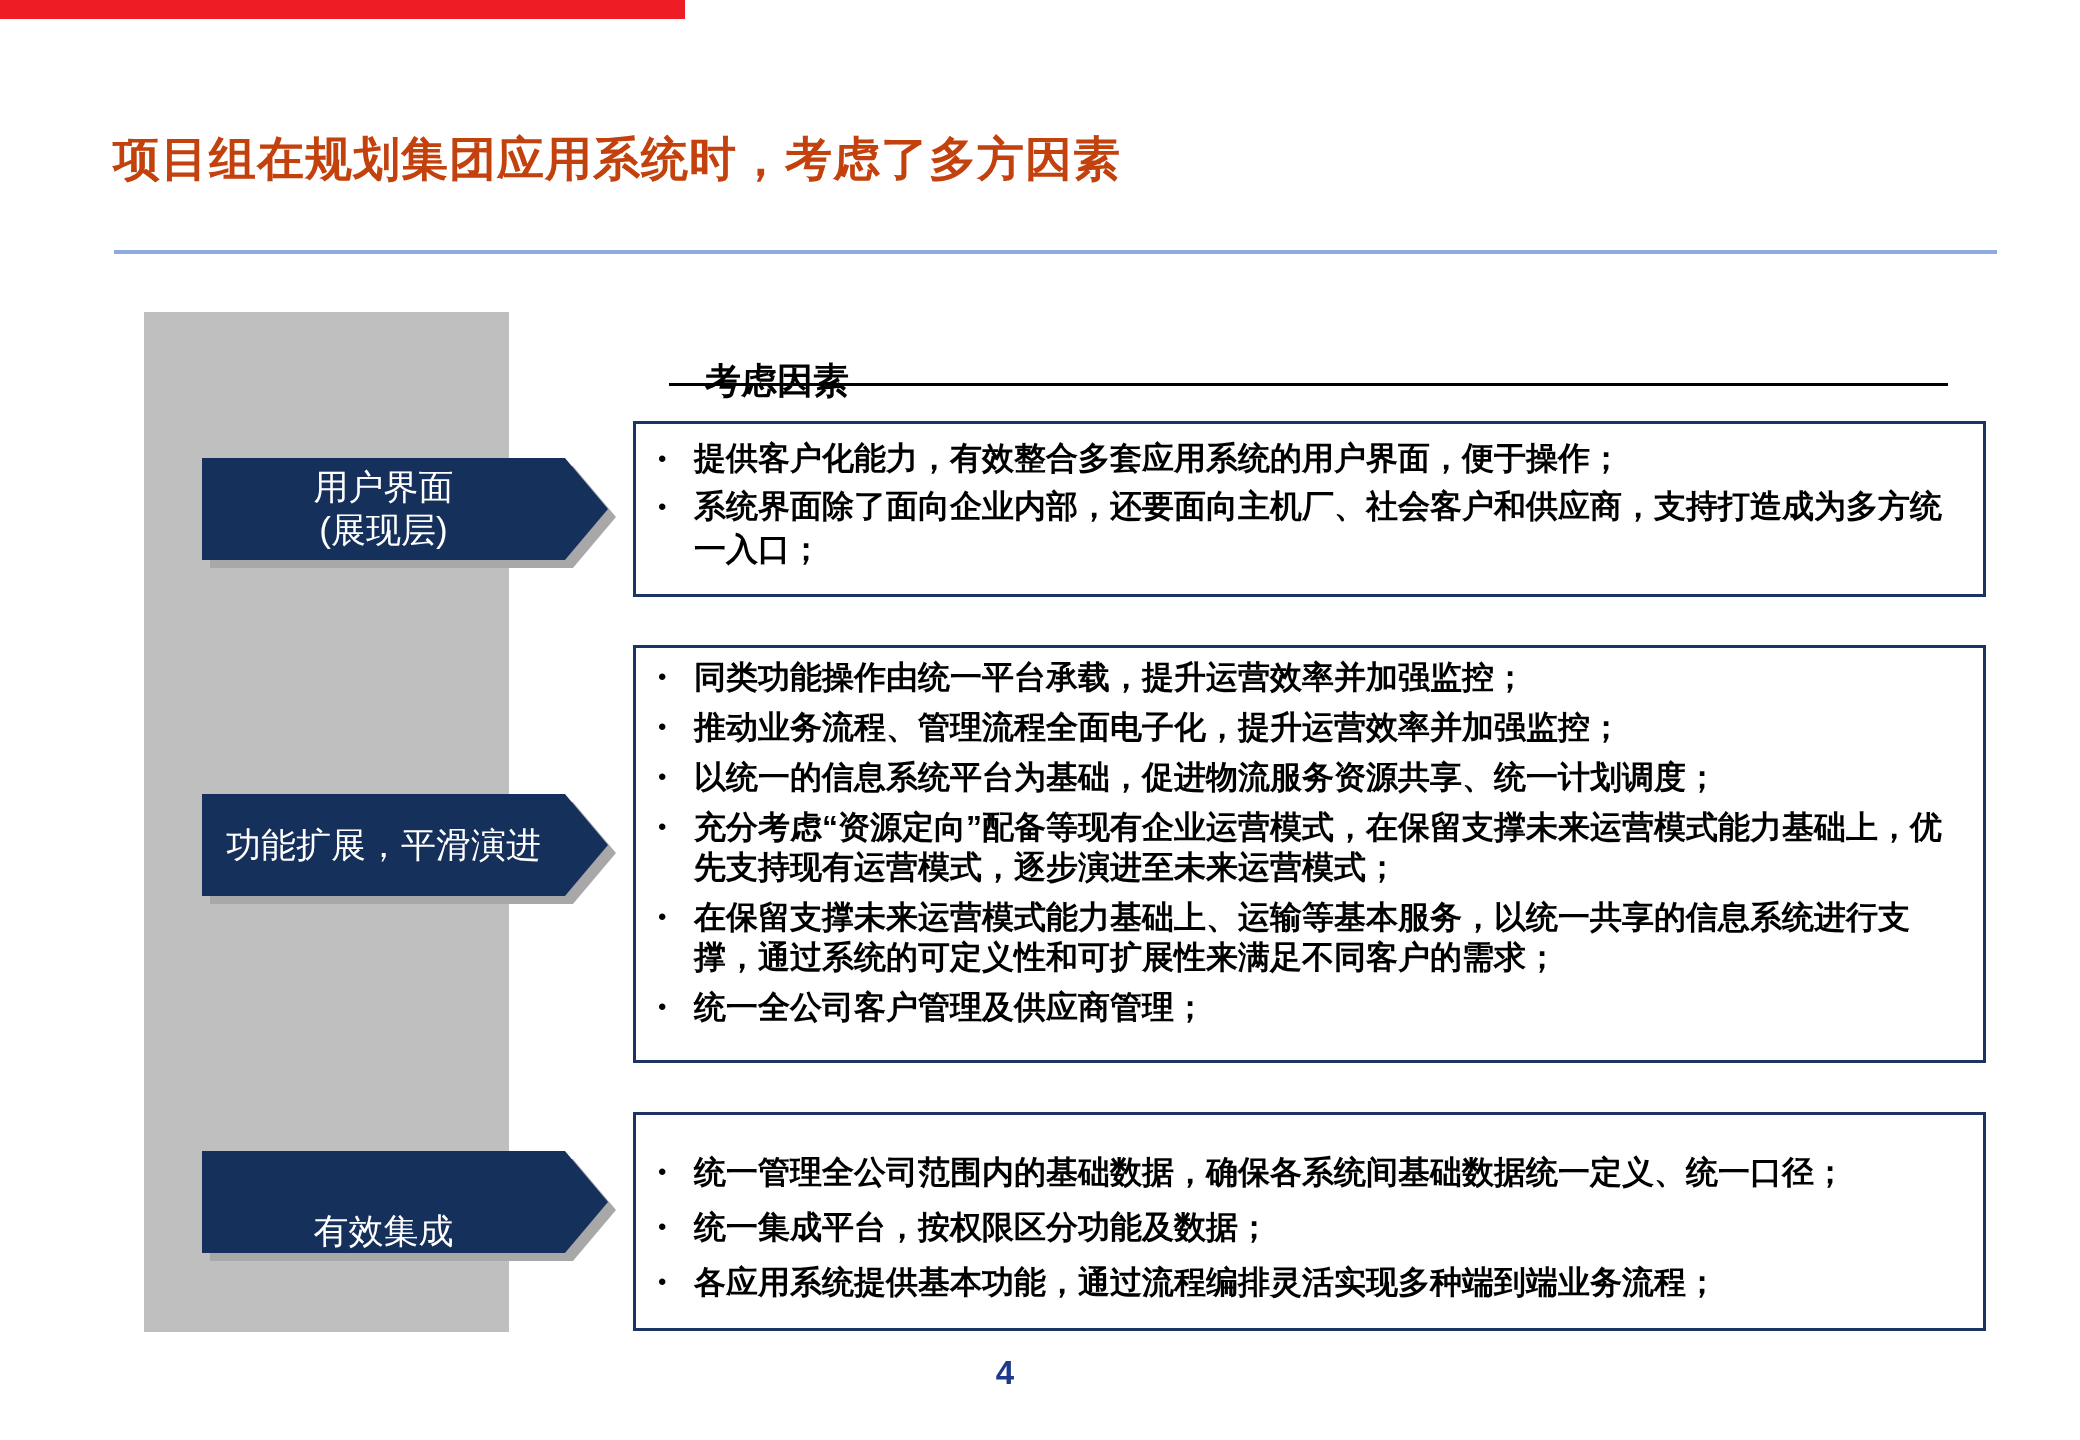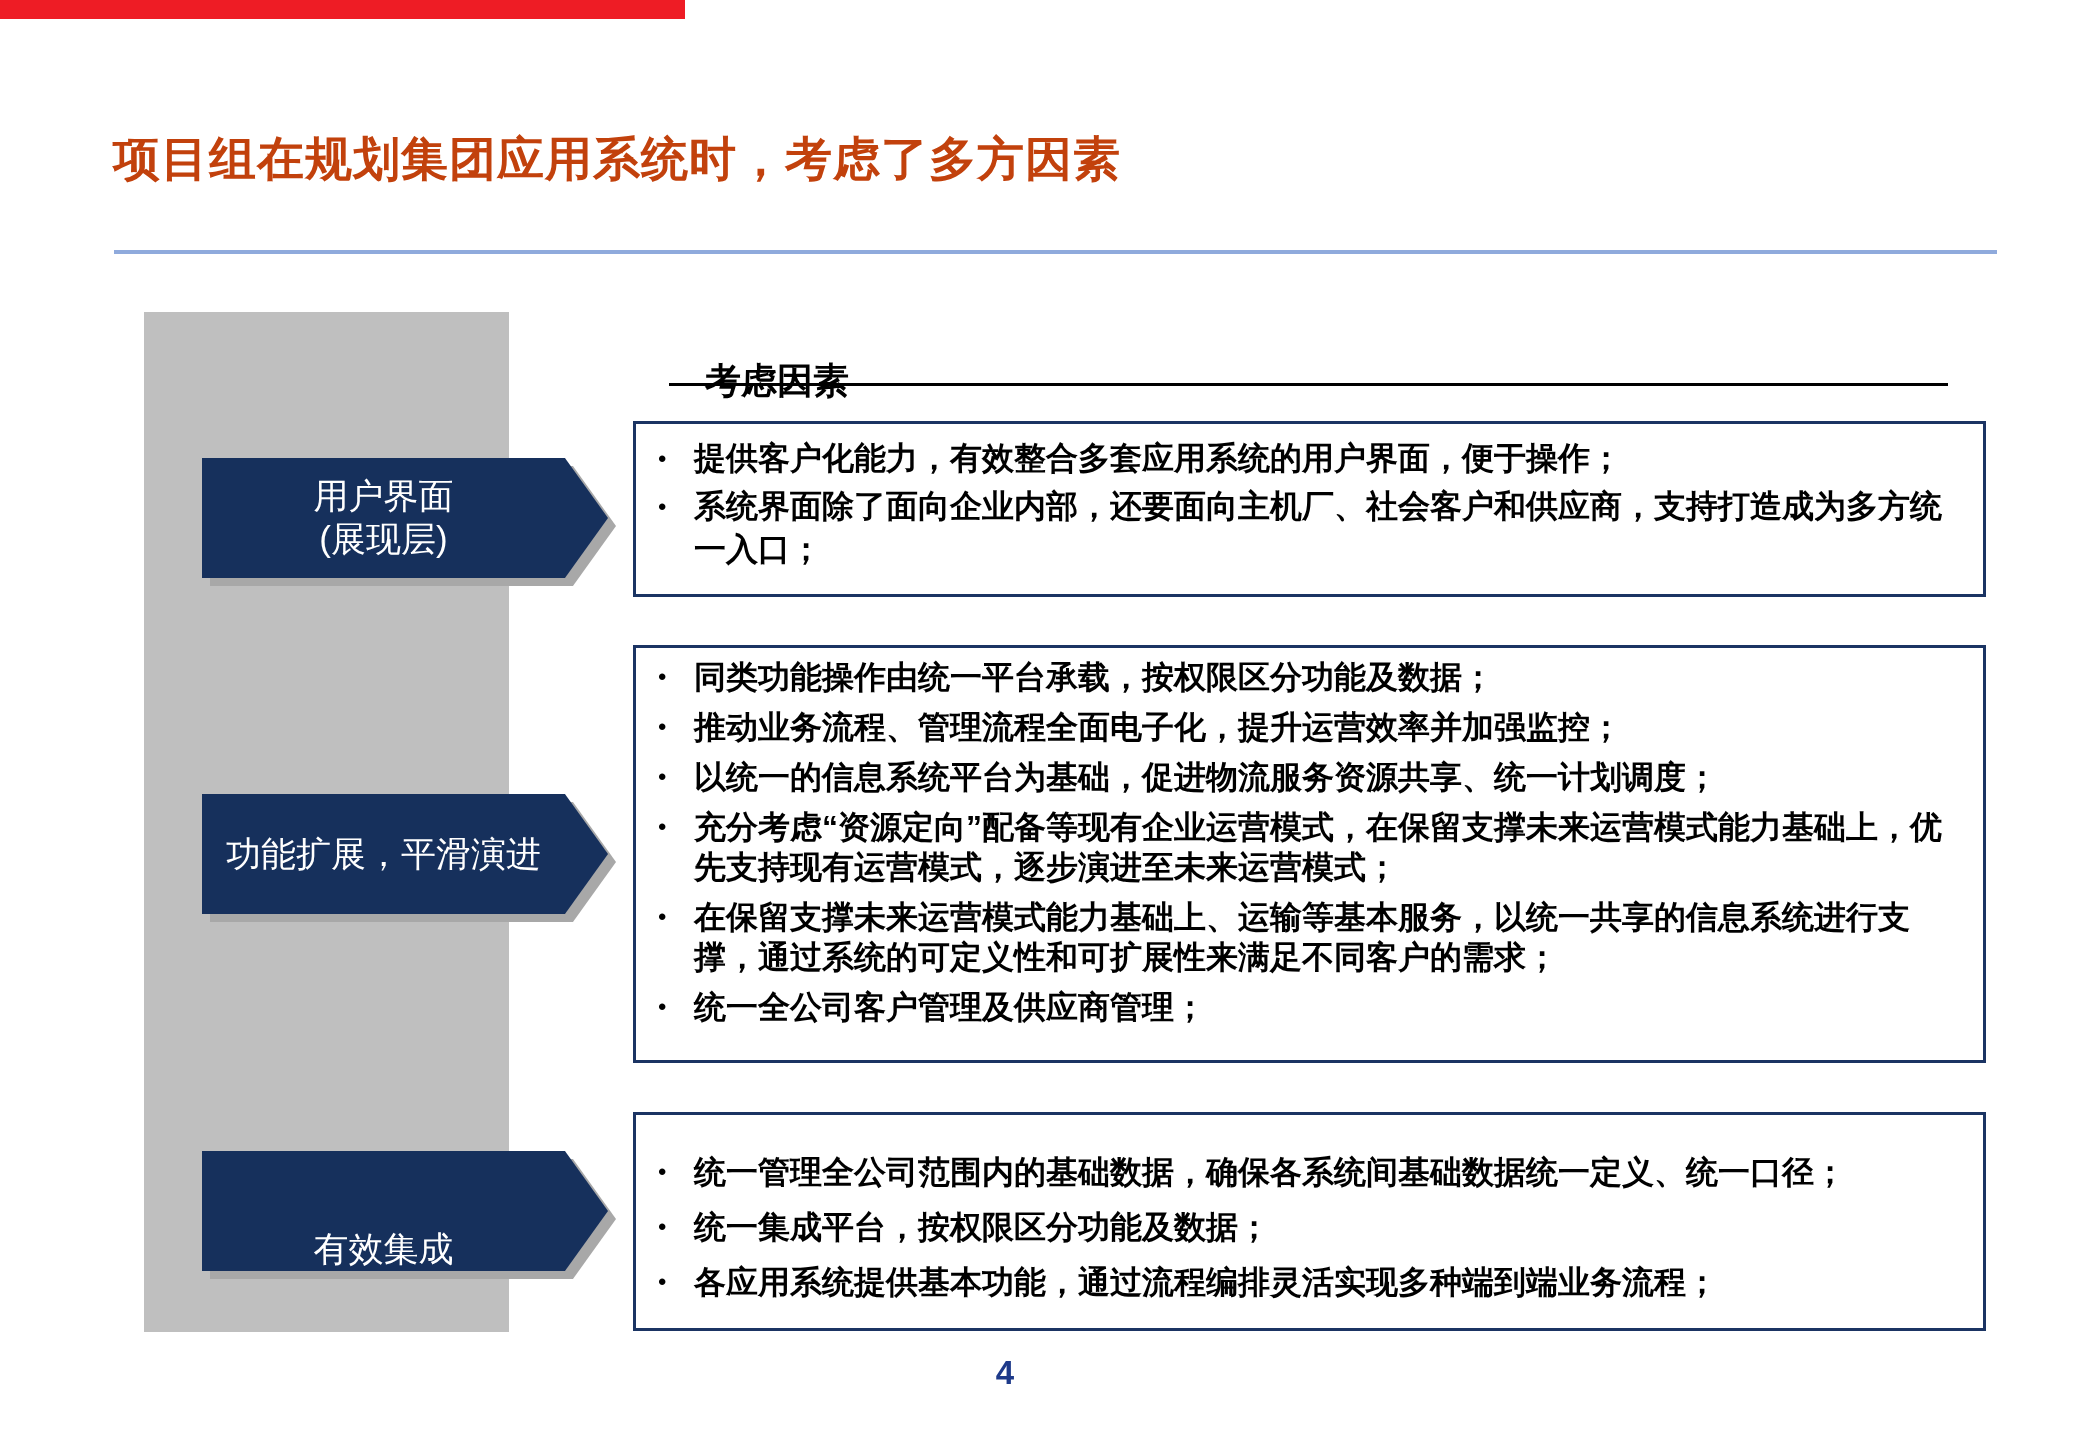--- a/index.html
+++ b/index.html
@@ -38,21 +38,21 @@
   }
   .col-header{
     position:absolute;left:705px;top:326px;
     font-size:36px;font-weight:700;color:#000;white-space:nowrap;margin-top:31px;
   }
   .col-header-rule{
     position:absolute;left:669px;top:383px;width:1279px;height:3px;
     background:#000;
   }
   .arrow-shadow,.arrow{
-    position:absolute;width:406px;height:120px;
+    position:absolute;width:406px;height:102px;
     clip-path:polygon(0 0,89.4% 0,100% 50%,89.4% 100%,0 100%);
   }
   .arrow-shadow{background:var(--shadow-gray);}
   .arrow{
     background:var(--arrow-navy);
     display:flex;align-items:center;justify-content:center;
     padding-right:43px;
   }
   .arrow-text{
     color:#ffffff;font-size:35px;line-height:1.22;
@@ -118,21 +118,21 @@
 
   <div class="row">
     <div class="arrow-shadow" style="left: 210px; top: 802px;"></div>
     <div class="arrow" style="left: 202px; top: 794px;">
       <span class="arrow-text">功能扩展，平滑演进</span>
     </div>
     <div class="factor-box" style="top: 645px; height: 418px;">
       <ul class="bullets" style="padding-top: 9px;">
           <li style="line-height: 40px; margin-bottom: 10px;">
             <span class="dot" style="line-height: 40px;">•</span>
-            <span class="txt">同类功能操作由统一平台承载，按权限区分功能及数据；</span>
+            <span class="txt">同类功能操作由统一平台承载，提升运营效率并加强监控；</span>
           </li>
           <li style="line-height: 40px; margin-bottom: 10px;">
             <span class="dot" style="line-height: 40px;">•</span>
             <span class="txt">推动业务流程、管理流程全面电子化，提升运营效率并加强监控；</span>
           </li>
           <li style="line-height: 40px; margin-bottom: 10px;">
             <span class="dot" style="line-height: 40px;">•</span>
             <span class="txt">以统一的信息系统平台为基础，促进物流服务资源共享、统一计划调度；</span>
           </li>
           <li style="line-height: 40px; margin-bottom: 10px;">

